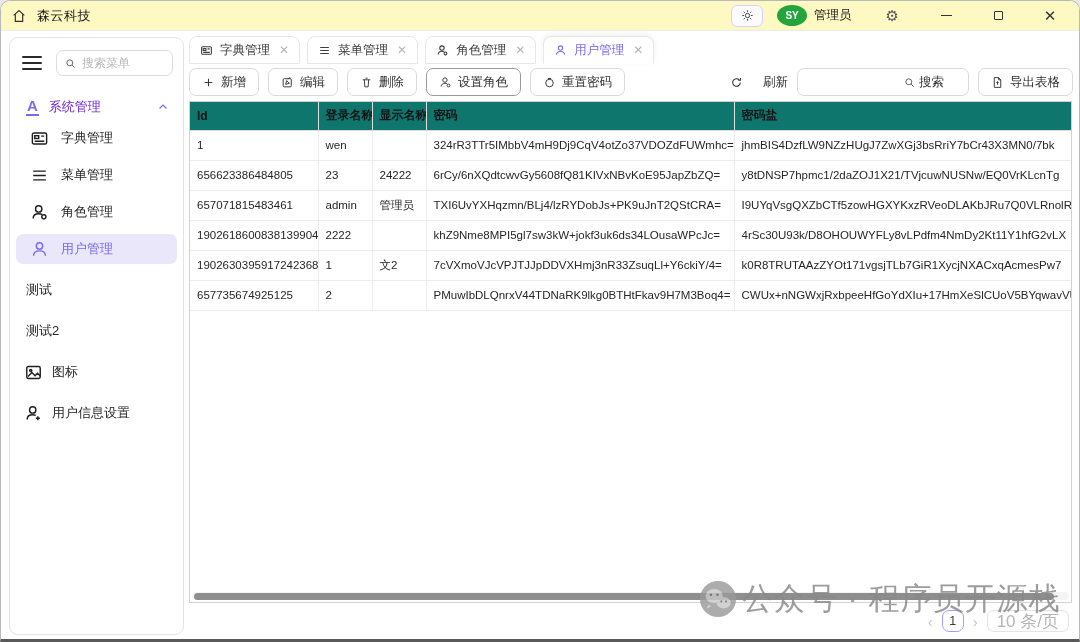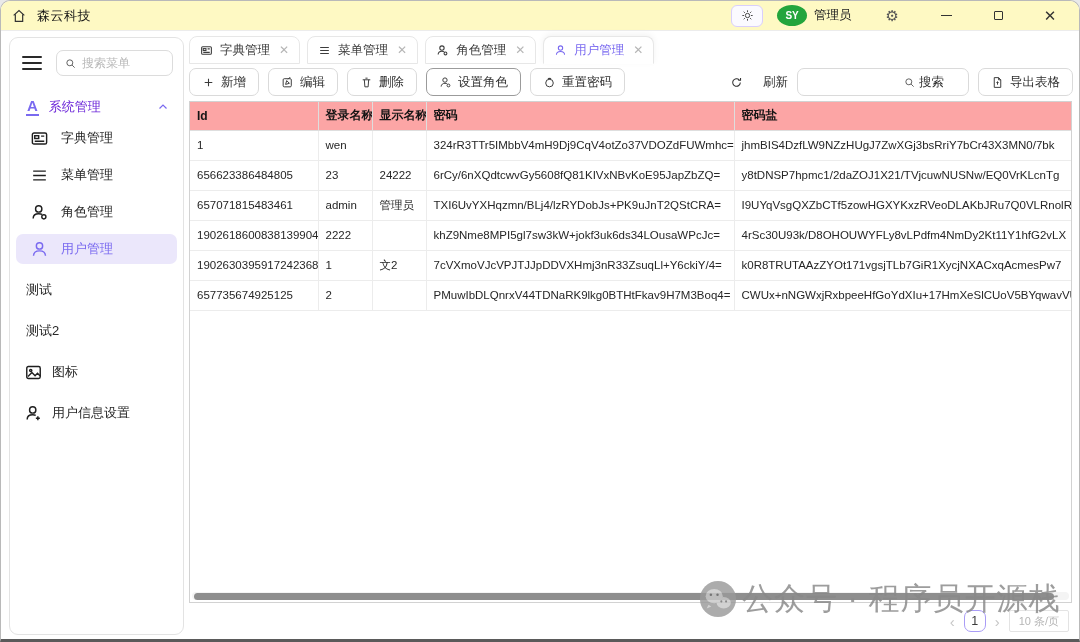--- a/index.html
+++ b/index.html
@@ -75,36 +75,36 @@
   .refresh .b-ic { width:13px; height:13px; }
   .search-box { width:172px; height:28px; border:1px solid #dadada; border-radius:7px;
     display:flex; align-items:center; background:#fff; padding-right:24px; }
   .search-box input { flex:1; min-width:0; border:none; outline:none; font-size:12px; padding:0 8px; background:transparent; }
   .search-lbl { display:flex; align-items:center; gap:4px; font-size:12.5px; color:#2f2f2f; }
 
   
   .table-panel { position:absolute; left:188px; top:100px; width:883px; height:502px;
     border:1px solid #d2d2d2; background:#fff; }
   table { width:100%; border-collapse:collapse; table-layout:fixed; }
-  th { height:28px; background:#fca5a5; border-bottom:1px solid #dedede; border-right:1px solid #dedede;
+  th { height:28px; background:#0f766e; border-bottom:1px solid #dedede; border-right:1px solid #dedede;
     font-size:12px; font-weight:bold; color:#141414; text-align:left; padding:0 7px; white-space:nowrap; overflow:hidden; }
   th:last-child { border-right:none; }
   td { height:30px; border-bottom:1px solid #ececec; border-right:1px solid #ececec;
     font-size:11.5px; color:#262626; padding:0 7px; white-space:nowrap; overflow:hidden; }
   td:last-child { border-right:none; }
   .hscroll-track { position:absolute; left:2px; right:2px; bottom:2px; height:8px; border-radius:4px; background:#f4f4f4; }
   .hscroll-thumb { position:absolute; left:4px; bottom:2px; width:860px; height:7px; border-radius:4px; background:#8e8e8e; }
 
   
   .pagination { position:absolute; right:10px; top:609px; display:flex; align-items:center; gap:9px; }
   .pg-chev { color:#c6c6c6; font-size:15px; line-height:1; }
   .pg-cur { width:22px; height:22px; border:1.4px solid #a99cf6; border-radius:7px; background:#fff;
     display:flex; align-items:center; justify-content:center; font-size:12.5px; color:#3c3c3c; }
-  .pg-size { height:22px; padding:0 9px; border:1px solid #e3e3e3; border-radius:2px;
-    display:flex; align-items:center; font-size:11px; color:#b5b5b5; background:#fff; }
+  .pg-size { height:22px; padding:0 9px; border:1px solid #e3e3e3; border-radius:7px;
+    display:flex; align-items:center; font-size:17px; color:#b5b5b5; background:#fff; }
 
   
   .watermark { position:absolute; left:698px; top:577px; display:flex; align-items:center; gap:5px;
     color:rgba(135,135,135,.82); font-size:31px; letter-spacing:1px; white-space:nowrap;
     z-index:6; pointer-events:none; }
   .wm-ic { width:38px; height:38px; flex:0 0 auto; opacity:.82; }
 </style>
 </head>
 <body>
 

